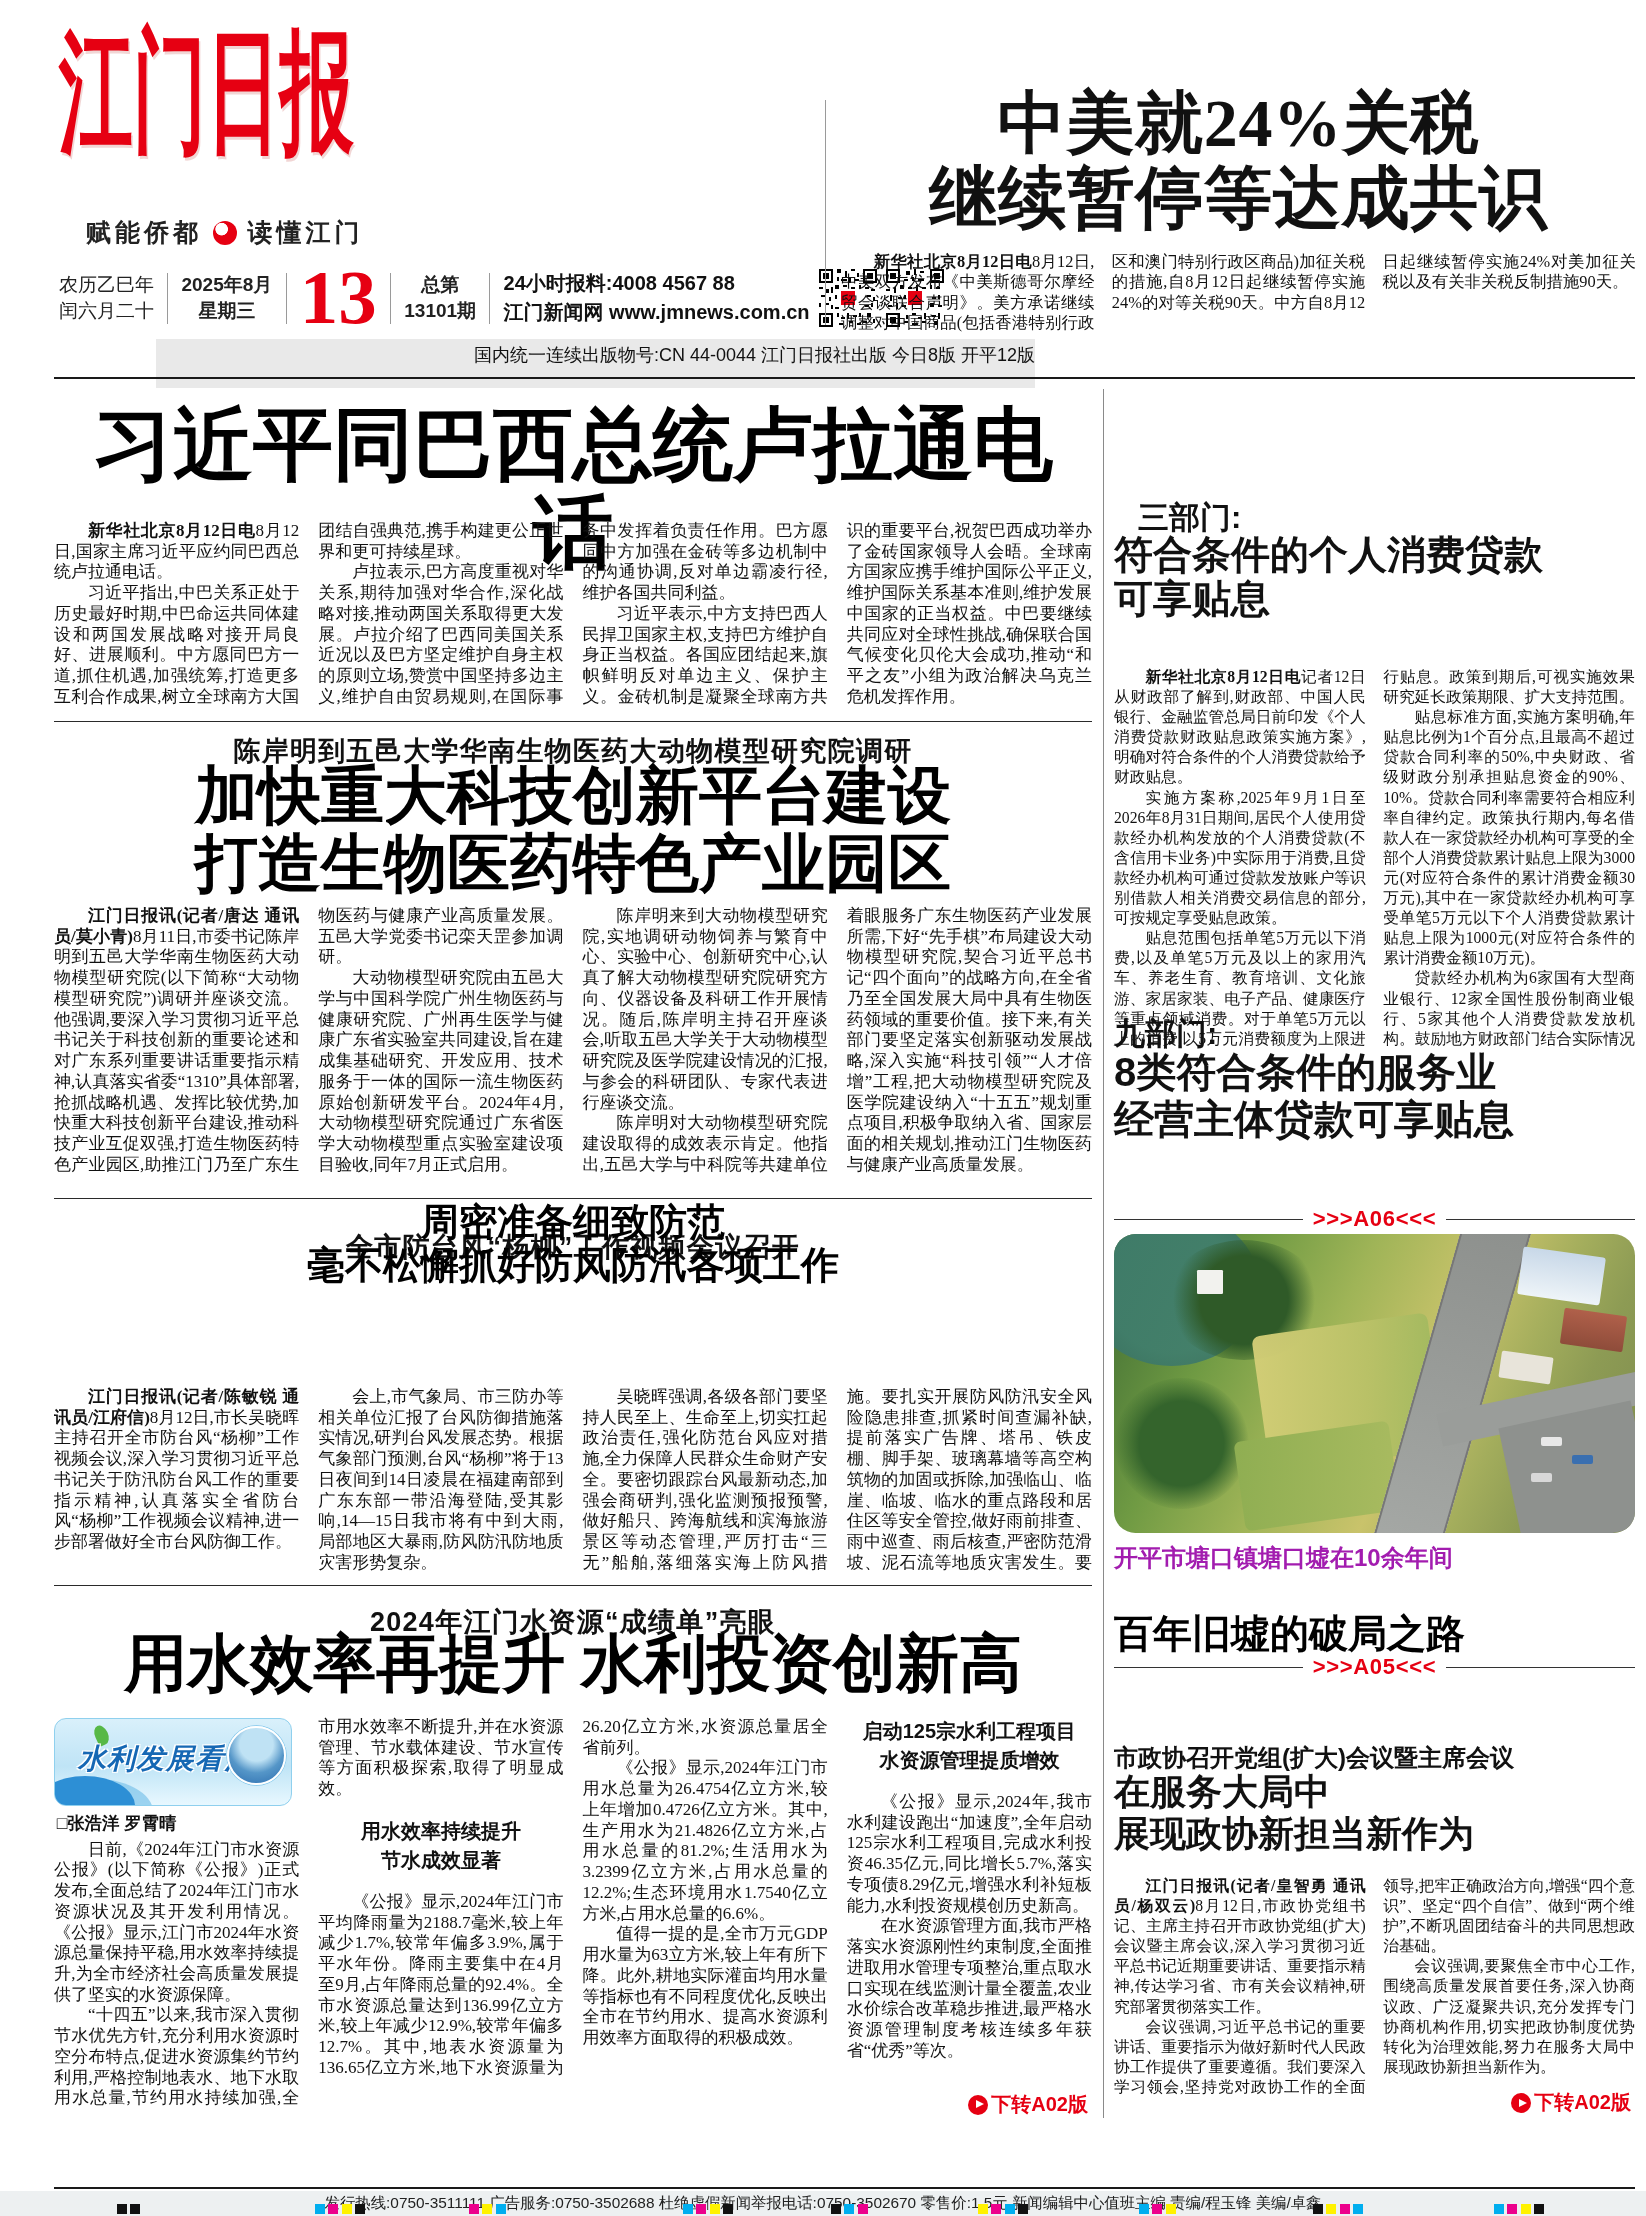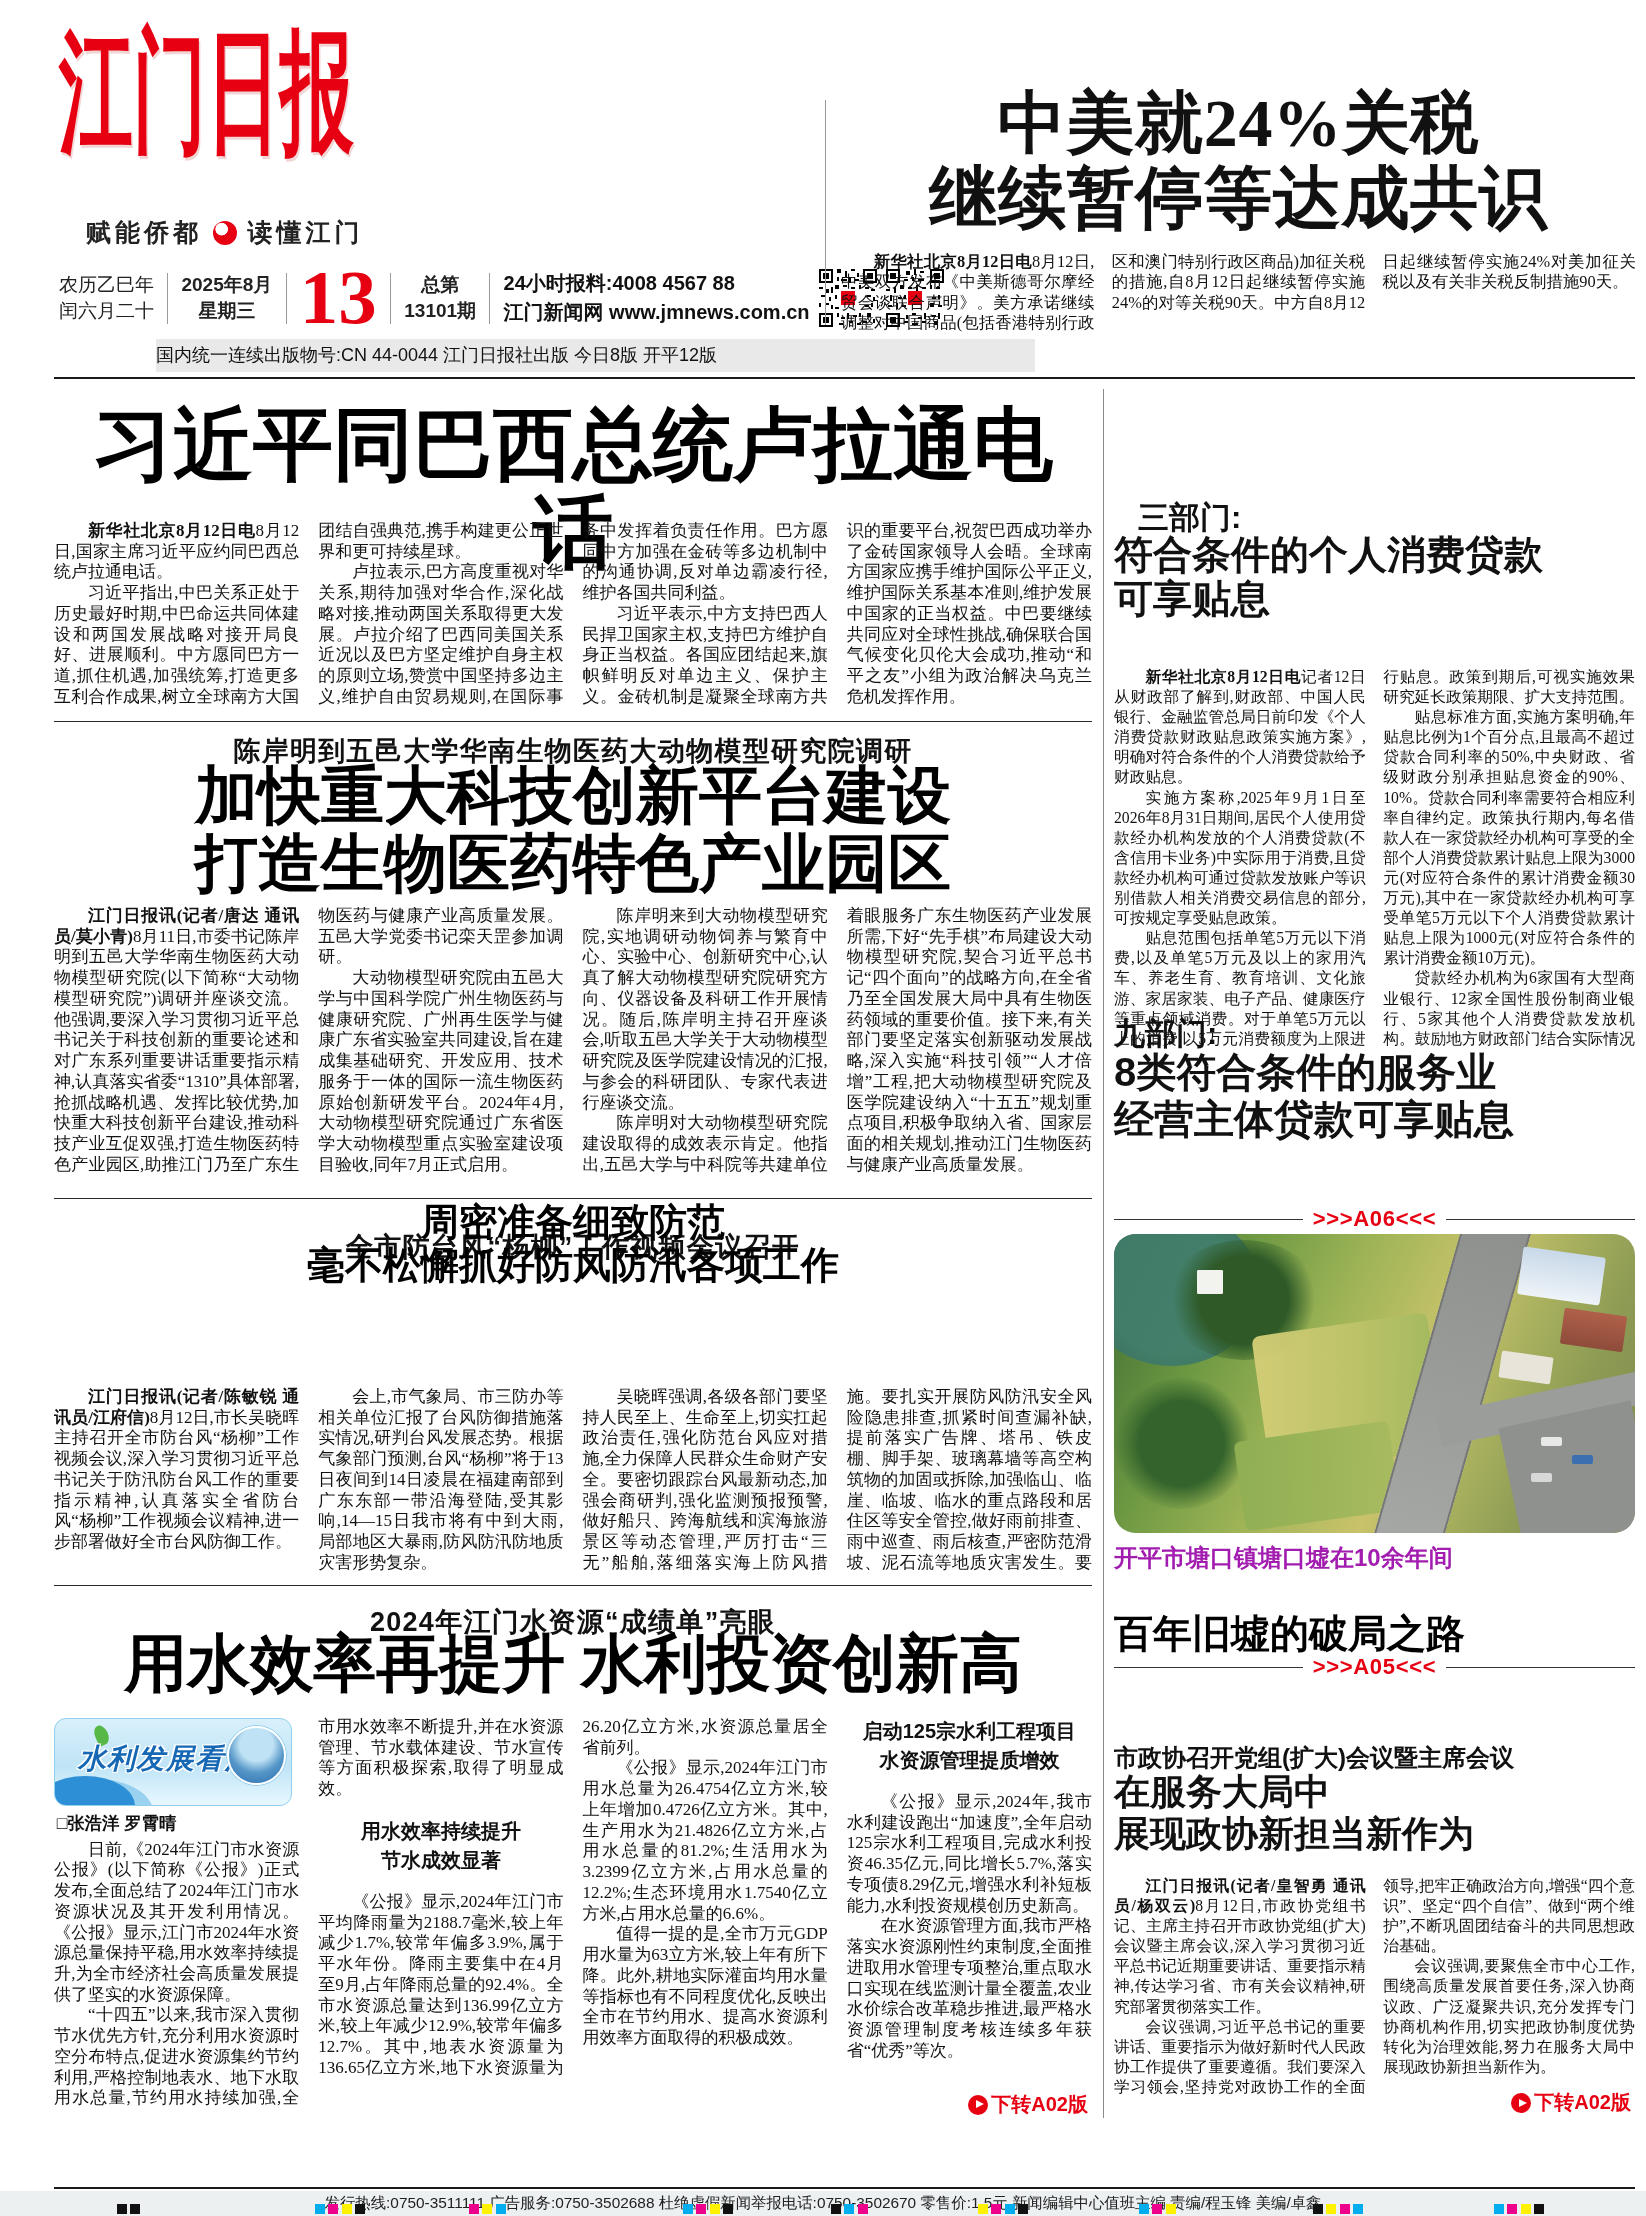--- a/index.html
+++ b/index.html
@@ -29,22 +29,22 @@
 
   
   .brief{position:absolute;left:841px;top:86px;width:795px;}
   .brief-hl{font-family:"Liberation Serif","DejaVu Serif",serif;font-weight:bold;font-size:68px;
             line-height:1.1;text-align:center;letter-spacing:0.7px;}
   .brief-body{margin-top:16px;height:94px;overflow:hidden;columns:3;column-gap:17.4px;column-fill:auto;
               font-family:"Liberation Serif","DejaVu Serif",serif;font-size:16.4px;line-height:1.25;}
   .mast-vrule{position:absolute;left:825px;top:100px;width:0.7px;height:225px;background:#9a9a9a;}
 
   
-  .pubbar{position:absolute;left:156px;top:339px;width:879px;height:33px;background:#e9e9e9;
-          font-size:18px;line-height:33px;text-align:left;color:#111;}
+  .pubbar{position:absolute;left:156px;top:339px;width:879px;height:49px;background:#e9e9e9;
+          font-size:18px;line-height:33px;text-align:right;color:#111;}
   .main-rule{position:absolute;left:54px;top:377px;width:1581px;height:2px;background:#1a1a1a;}
   .right-vrule{position:absolute;left:1103px;top:389px;width:0.7px;height:1729px;background:#8a8a8a;}
 
   
   .kicker{position:absolute;left:54px;width:1038px;text-align:center;font-weight:bold;font-size:27px;
           letter-spacing:1.3px;color:#111;}
   .hl-serif{position:absolute;left:54px;width:1038px;text-align:center;font-family:"Liberation Serif","DejaVu Serif",serif;
             font-weight:bold;color:#000;}
   .body-cols{position:absolute;left:54px;width:1038px;overflow:hidden;columns:4;column-gap:19px;column-fill:auto;
              font-family:"Liberation Serif","DejaVu Serif",serif;font-size:17px;line-height:1.22;}

